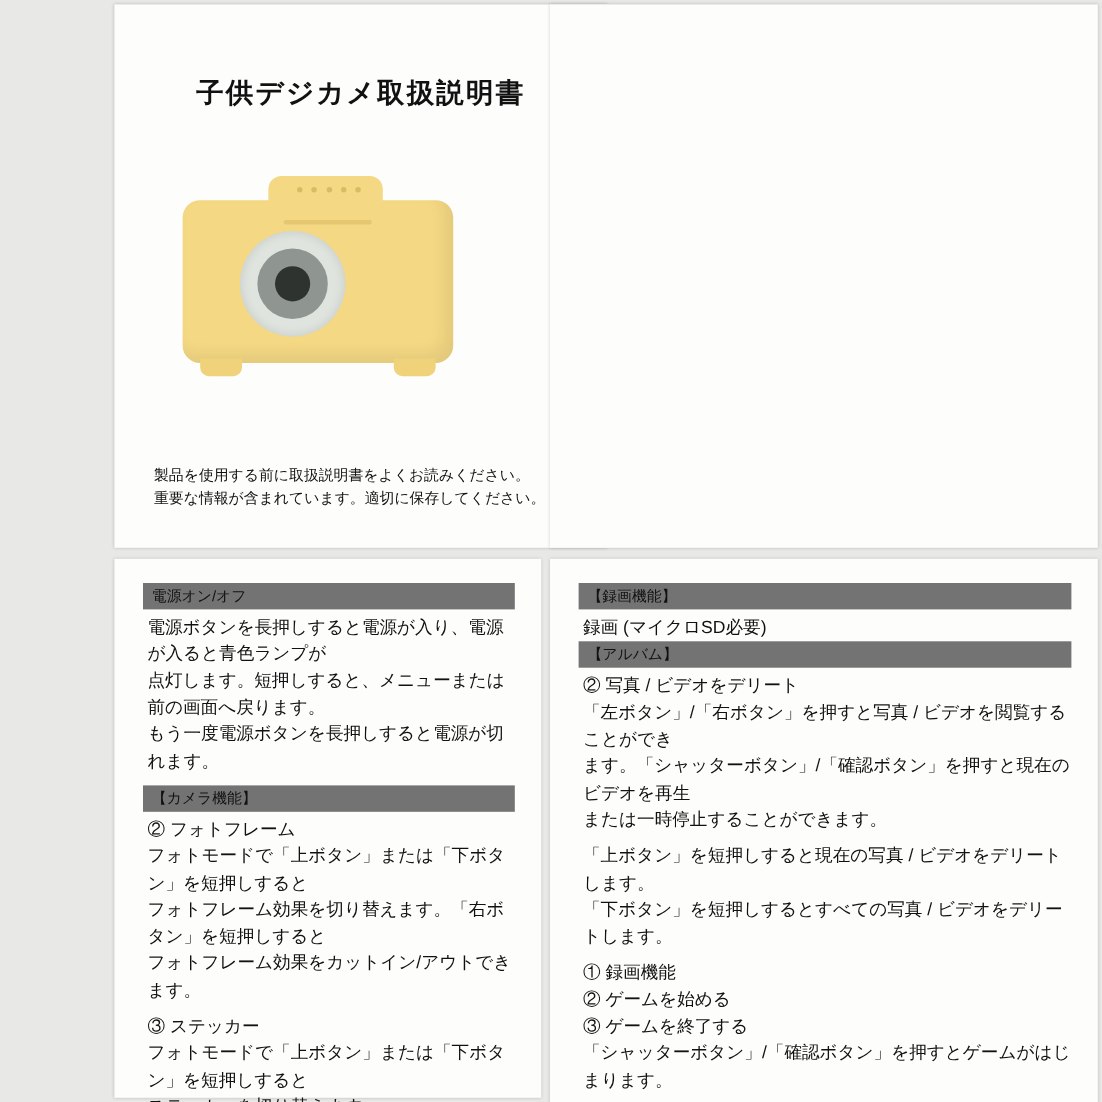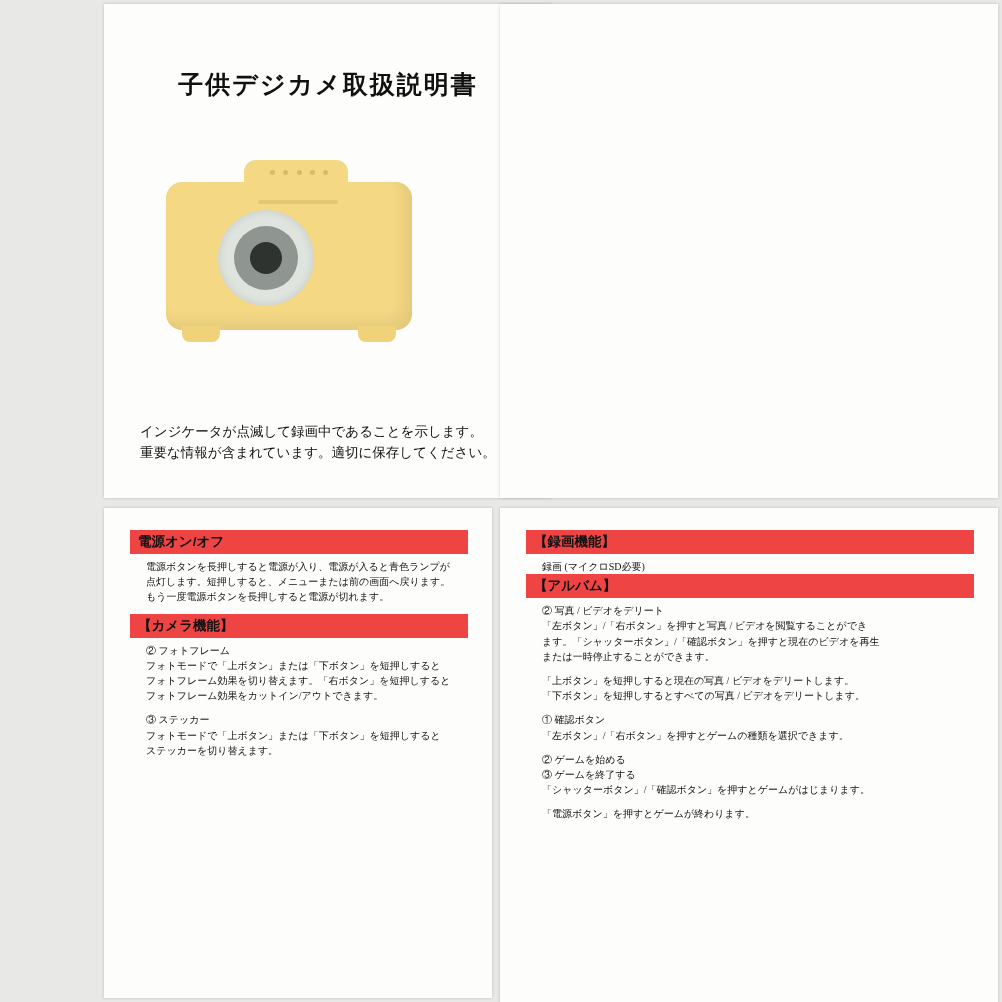--- a/index.html
+++ b/index.html
@@ -50,24 +50,24 @@
     background:#dfe4df;box-shadow:inset 0 0 10px rgba(0,0,0,.12);
   }
   .cam-lens-mid{position:absolute;left:16px;top:16px;width:64px;height:64px;border-radius:50%;background:#8f9691;}
   .cam-lens-in{position:absolute;left:16px;top:16px;width:32px;height:32px;border-radius:50%;background:#2f3330;}
   .cam-dots{position:absolute;left:104px;top:-12px;width:58px;height:8px;display:flex;justify-content:space-between;}
   .cam-dots i{width:5px;height:5px;border-radius:50%;background:#d9bb62;display:block;}
   .cam-strip{position:absolute;left:92px;top:18px;width:80px;height:4px;background:#e6c771;border-radius:2px;}
 
   
   .hdr{
-    background:#ef4444;color:#111;font-weight:bold;font-size:13.5px;
+    background:#737373;color:#111;font-weight:normal;font-size:13.5px;
     padding:3px 8px;margin:0 0 5px 0;
   }
-  .body-txt{font-size:10px;line-height:1.52;color:#111;margin:0 0 9px 16px;font-family:Liberation Serif, serif;}
+  .body-txt{font-size:16px;line-height:1.52;color:#111;margin:0 0 9px 4px;}
   .col{position:absolute;left:26px;right:24px;top:22px;}
 </style>
 </head>
 <body>
 
 <div class="page">
 
   <div class="sheet" id="cover-sheet">
     <div class="cover-title">子供デジカメ取扱説明書</div>
 
@@ -84,21 +84,21 @@
       <div class="cam-lens-outer">
         <div class="cam-lens-mid">
           <div class="cam-lens-in"></div>
         </div>
       </div>
       <div class="cam-foot l"></div>
       <div class="cam-foot r"></div>
     </div>
 
     <div class="cover-note">
-      <div>インジケータが点滅して録画中であることを示します。</div>
+      <div>製品を使用する前に取扱説明書をよくお読みください。</div>
       <div>重要な情報が含まれています。適切に保存してください。</div>
     </div>
   </div>
 
   <div class="sheet" id="diagram-sheet">
 
     
     
 
     
@@ -173,22 +173,21 @@
       <p class="body-txt" style="margin-bottom:0">録画 (マイクロSD必要)</p>
 
       <div class="hdr">【アルバム】</div>
       <p class="body-txt" style="margin-bottom:0">② 写真 / ビデオをデリート</p>
       <p class="body-txt" style="white-space:pre-line">「左ボタン」/「右ボタン」を押すと写真 / ビデオを閲覧することができ
 ます。「シャッターボタン」/「確認ボタン」を押すと現在のビデオを再生
 または一時停止することができます。</p>
       <p class="body-txt" style="white-space:pre-line">「上ボタン」を短押しすると現在の写真 / ビデオをデリートします。
 「下ボタン」を短押しするとすべての写真 / ビデオをデリートします。</p>
 
-      <p class="body-txt" style="margin-bottom:0">① 確認ボタン</p>
-      <p class="body-txt">「左ボタン」/「右ボタン」を押すとゲームの種類を選択できます。</p>
+      <p class="body-txt" style="margin-bottom:0">① 録画機能</p>
       <p class="body-txt" style="margin-bottom:0">② ゲームを始める</p>
       <p class="body-txt" style="margin-bottom:0">③ ゲームを終了する</p>
       <p class="body-txt">「シャッターボタン」/「確認ボタン」を押すとゲームがはじまります。</p>
       <p class="body-txt">「電源ボタン」を押すとゲームが終わります。</p>
     </div>
   </div>
 
 </div>
 
 </body></html>

